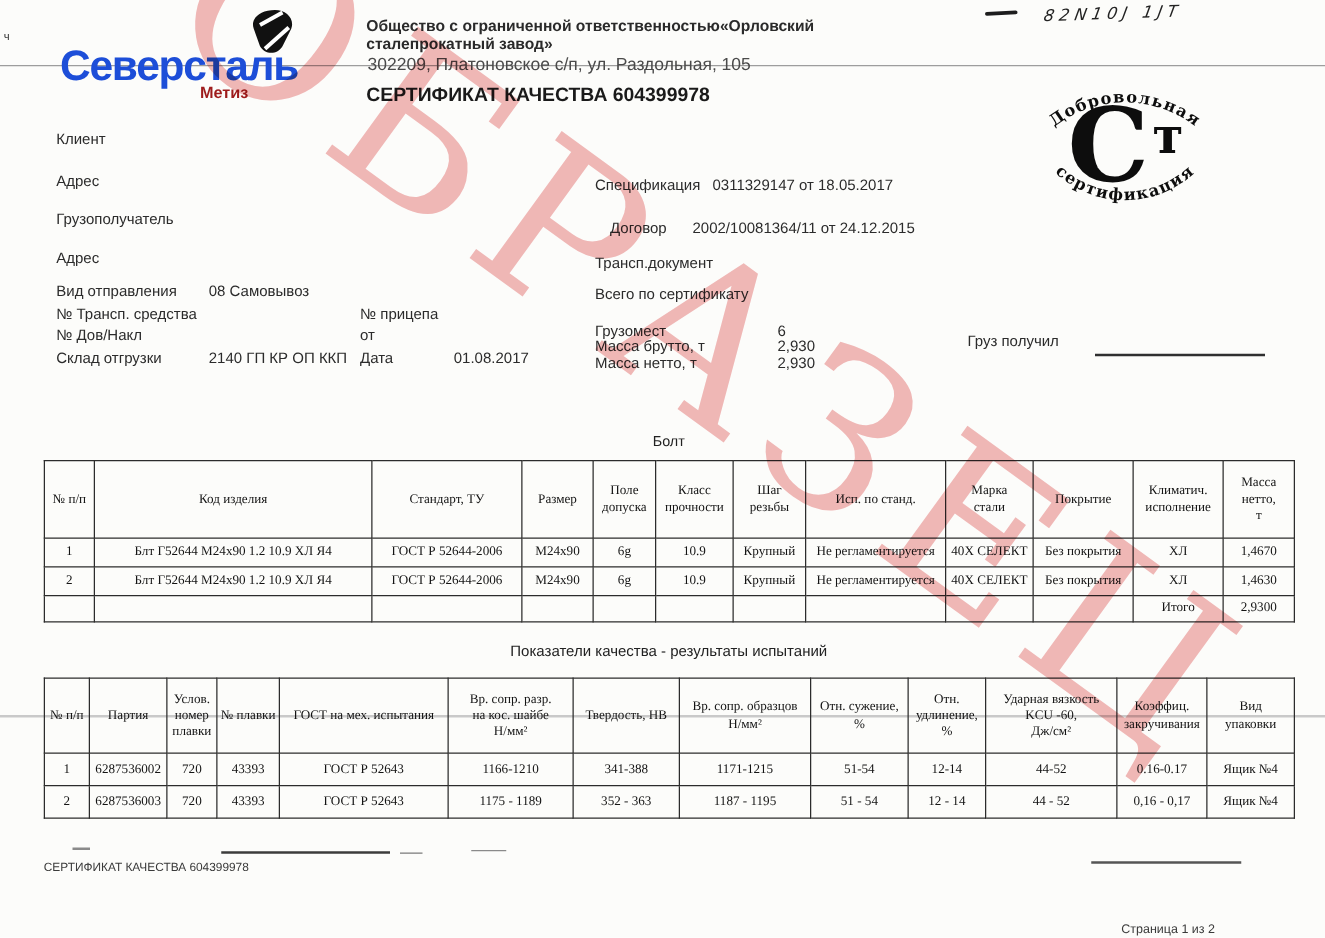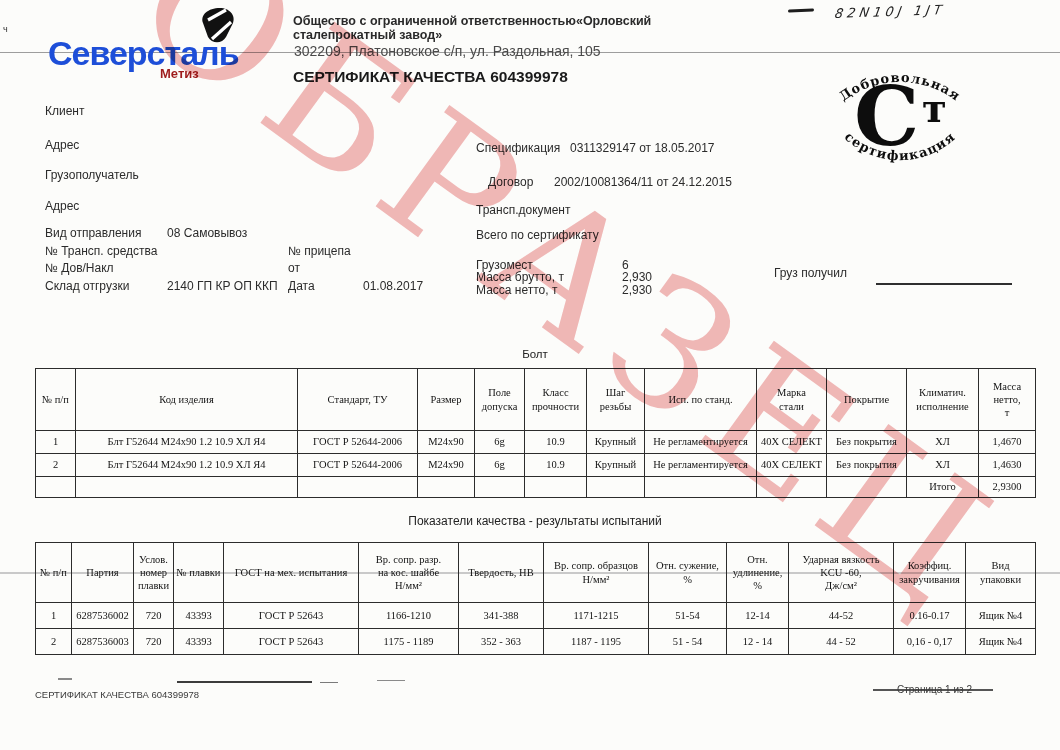--- a/index.html
+++ b/index.html
@@ -306,17 +306,17 @@
     </tr>
   </tbody>
     </table>
 
   <div class="abs" style="left:58px;top:678px;width:14px;height:2px;background:#8a8a8a;"></div>
   <div class="abs" style="left:177px;top:681px;width:135px;height:2px;background:#3c3c3c;"></div>
   <div class="abs" style="left:320px;top:682px;width:18px;height:1px;background:#7a7a7a;"></div>
   <div class="abs" style="left:377px;top:680px;width:28px;height:1px;background:#8a8a8a;"></div>
   <div class="abs footer-text" style="left:35px;top:689px;">СЕРТИФИКАТ КАЧЕСТВА 604399978</div>
   <div class="abs" style="left:873px;top:689px;width:120px;height:1.5px;background:#555;"></div>
-  <div class="abs footer-text" style="left:897px;top:684px;font-size:10px;">Страница 1 из 2</div>
+  <div class="abs footer-text" style="left:897px;top:738px;font-size:10px;">Страница 1 из 2</div>
 
   <div id="watermark">ОБРАЗЕЦ</div>
 
 </div>
 
 </body></html>

